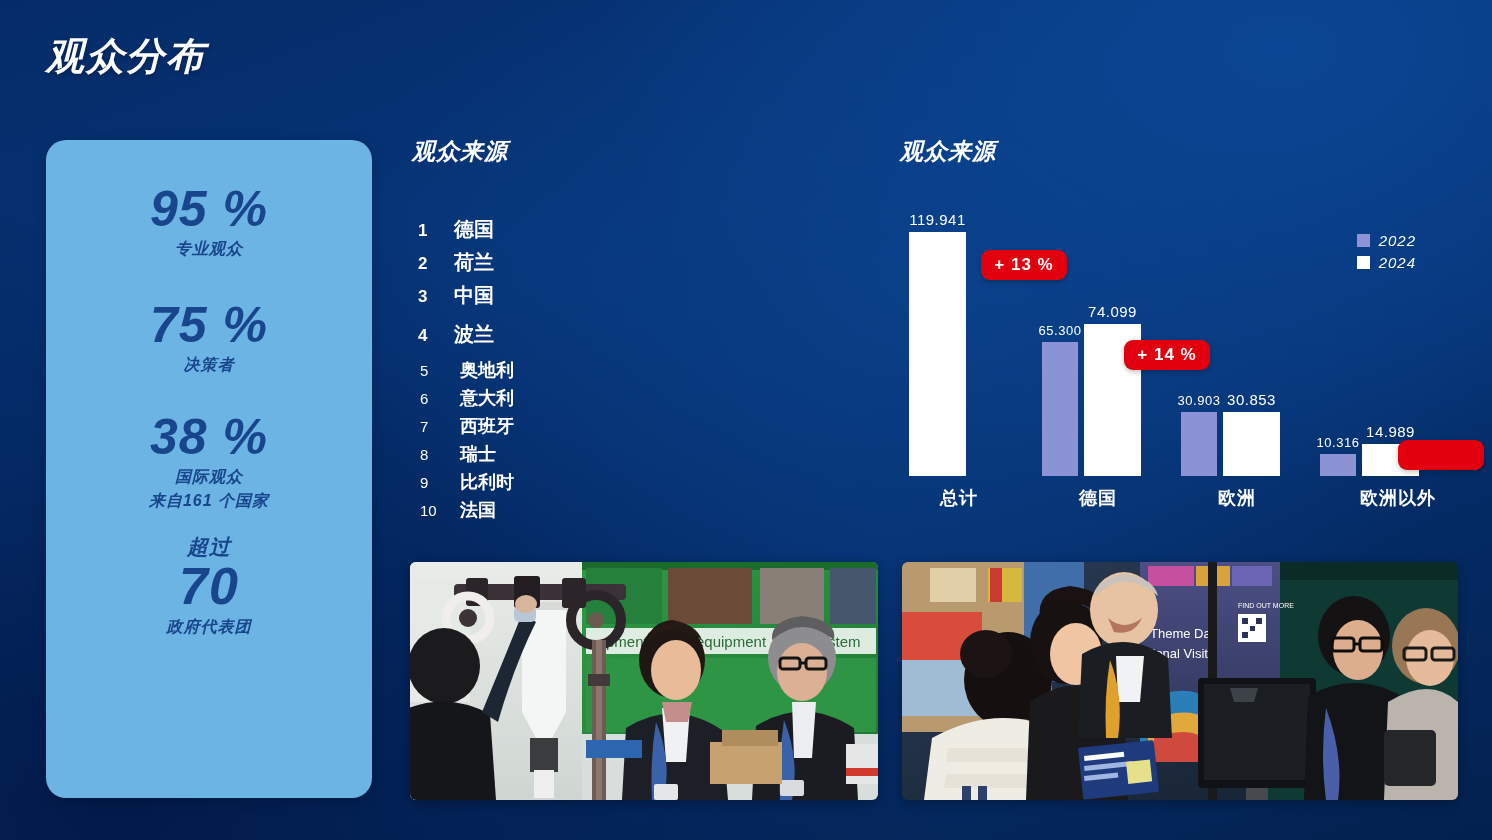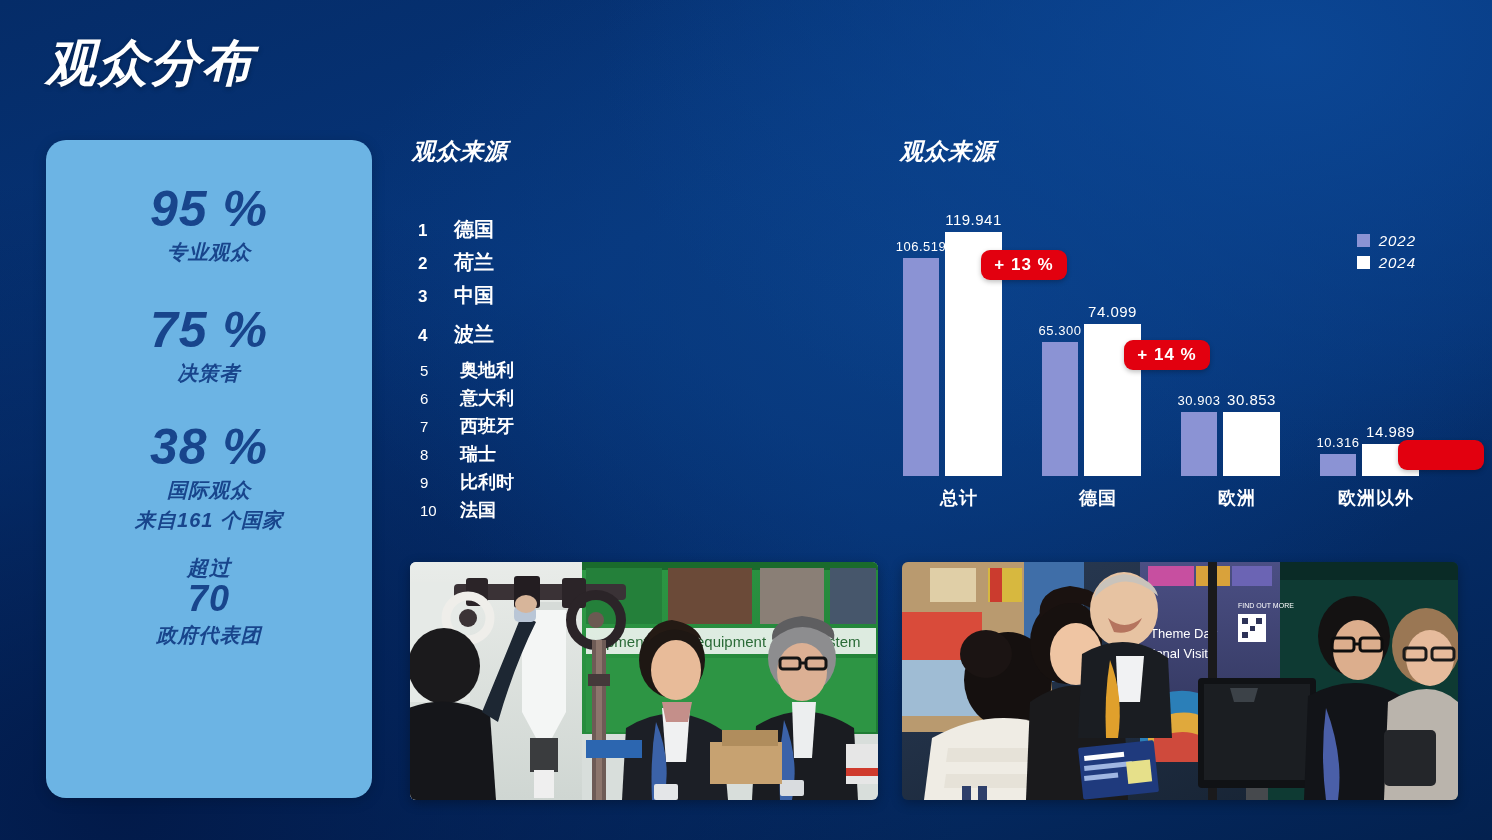--- a/index.html
+++ b/index.html
@@ -12,40 +12,40 @@
     position:relative;width:1492px;height:840px;overflow:hidden;
     background:
       radial-gradient(ellipse 1100px 700px at 86% 6%, #0b4694 0%, rgba(11,70,148,0) 62%),
       radial-gradient(ellipse 900px 620px at 62% 34%, #0a3f86 0%, rgba(10,63,134,0) 66%),
       radial-gradient(ellipse 1200px 900px at 8% 96%, #021a49 0%, rgba(2,26,73,0) 70%),
       linear-gradient(160deg,#052c68 0%,#06357a 34%,#053070 62%,#03214f 100%);
   }
   
   .slide-title{
     position:absolute;left:46px;top:36px;
-    font-size:50px;font-weight:bold;font-style:italic;color:#ffffff;
+    font-size:38px;font-weight:bold;font-style:italic;color:#ffffff;
     letter-spacing:2px;line-height:1.1;
     text-shadow:0 2px 5px rgba(0,0,0,.30);
   }
   
   .stat-card{
     position:absolute;left:46px;top:140px;width:326px;height:658px;
     background:#6cb4e4;border-radius:20px;
     display:flex;flex-direction:column;align-items:center;
     padding-top:44px;box-sizing:border-box;
     box-shadow:0 3px 14px rgba(0,0,0,.18);
   }
   .stat-block{width:100%;text-align:center;}
   .stat-num{
     font-size:50px;font-weight:bold;font-style:italic;
     color:#18458c;line-height:1.02;letter-spacing:1px;
   }
-  .stat-num.small{font-size:36px;}
+  .stat-num.small{font-size:52px;}
   .stat-label{
-    font-size:20px;font-weight:bold;font-style:italic;color:#18458c;
+    font-size:16px;font-weight:bold;font-style:italic;color:#18458c;
     line-height:1.3;margin-top:4px;letter-spacing:1px;
   }
   .stat-pre{
     font-size:21px;font-weight:bold;font-style:italic;color:#18458c;
     line-height:1.25;letter-spacing:1px;
   }
   .gap-a{height:40px;}
   .gap-b{height:36px;}
   .gap-c{height:22px;}
   
@@ -206,23 +206,20 @@
       <div class="legend-row">
         <span class="legend-swatch" style="background:#ffffff;"></span>
         <span class="legend-label">2024</span>
       </div>
     </div>
 
     <div class="plot">
 
       <div class="group" style="left:13px;width:112px;">
         <div class="bars">
-          <div class="bar y2022" style="width:36px;height:218px;">
-            <span class="vlabel sm">106.519</span>
-          </div>
           <div class="bar y2024" style="width:57px;height:244px;margin-left:6px;">
             <span class="vlabel">119.941</span>
           </div>
         </div>
         <div class="badge" style="left:78px;top:60px;width:86px;height:30px;">+ 13 %</div>
       </div>
 
       <div class="group" style="left:152px;width:112px;">
         <div class="bars">
           <div class="bar y2022" style="width:36px;height:134px;">
@@ -257,21 +254,21 @@
         </div>
         <div class="badge" style="left:78px;top:250px;width:86px;height:30px;"></div>
       </div>
 
     </div>
 
     <div class="xlabels">
       <div class="xlabel" style="left:69px;">总计</div>
       <div class="xlabel" style="left:208px;">德国</div>
       <div class="xlabel" style="left:347px;">欧洲</div>
-      <div class="xlabel" style="left:486px;">欧洲以外</div>
+      <div class="xlabel" style="left:508px;">欧洲以外</div>
     </div>
 
   </div>
 
   <div class="photo" style="left:410px;top:562px;width:468px;height:238px;">
     <svg width="468" height="238" viewBox="0 0 468 238">
       <defs>
         <linearGradient id="pg1" x1="0" y1="0" x2="0" y2="1">
           <stop offset="0%" stop-color="#e9ece9"></stop>
             <stop offset="100%" stop-color="#cfd6d2"></stop>

